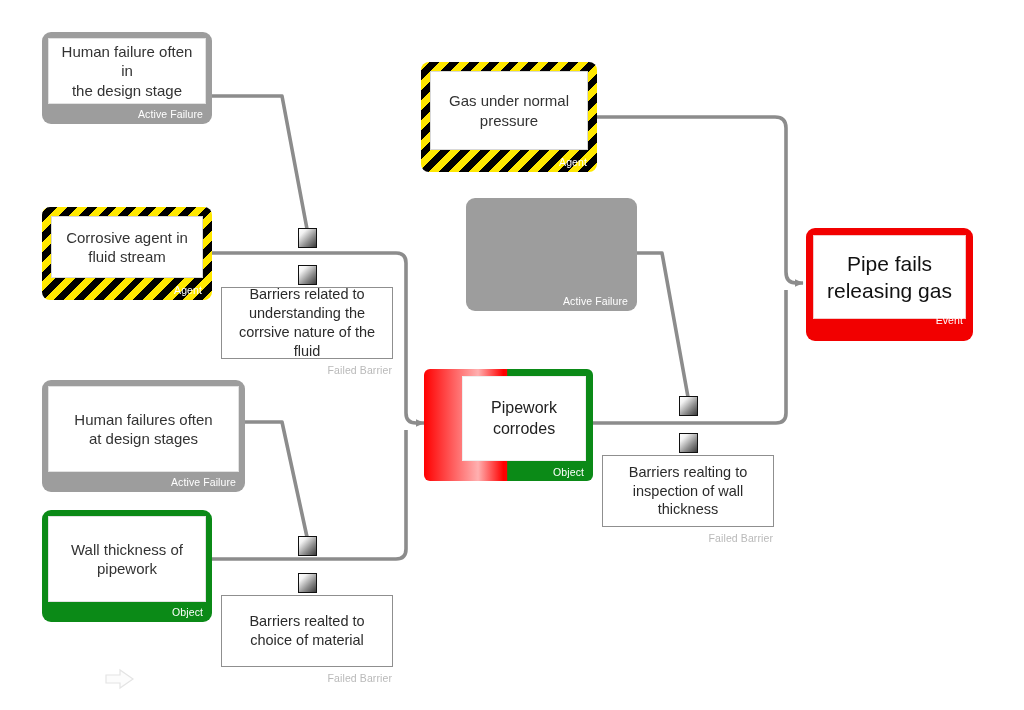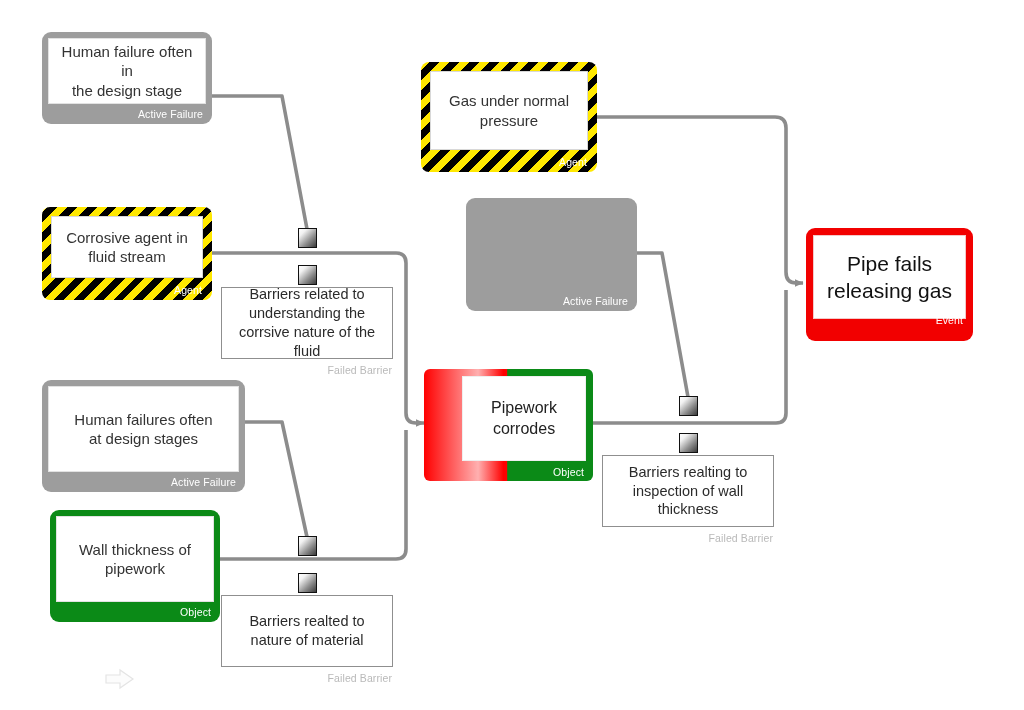--- a/index.html
+++ b/index.html
@@ -146,41 +146,41 @@
   </div>
 
   <div class="node n-grey" style="left:42px;top:380px;width:203px;height:112px;">
     <div class="inner">
       <div class="txt">Human failures often
 at design stages</div>
     </div>
     <div class="tag">Active Failure</div>
   </div>
 
-  <div class="node n-green" style="left:42px;top:510px;width:170px;height:112px;margin-left:8px;">
+  <div class="node n-green" style="left:42px;top:510px;width:170px;height:112px;">
     <div class="inner">
       <div class="txt">Wall thickness of
 pipework</div>
     </div>
     <div class="tag">Object</div>
   </div>
 
   <div class="node n-barrier" style="left:221px;top:287px;width:172px;height:88px;">
     <div class="inner">
       <div class="txt">Barriers related to
 understanding the
 corrsive nature of the fluid</div>
     </div>
     <div class="tag">Failed Barrier</div>
   </div>
 
   <div class="node n-barrier" style="left:221px;top:595px;width:172px;height:88px;">
     <div class="inner">
       <div class="txt">Barriers realted to
-nature of material</div>
+choice of material</div>
     </div>
     <div class="tag">Failed Barrier</div>
   </div>
 
   <div class="node n-hazard" style="left:421px;top:62px;width:176px;height:110px;">
     <div class="inner">
       <div class="txt">Gas under normal
 pressure</div>
     </div>
     <div class="tag">Agent</div>

